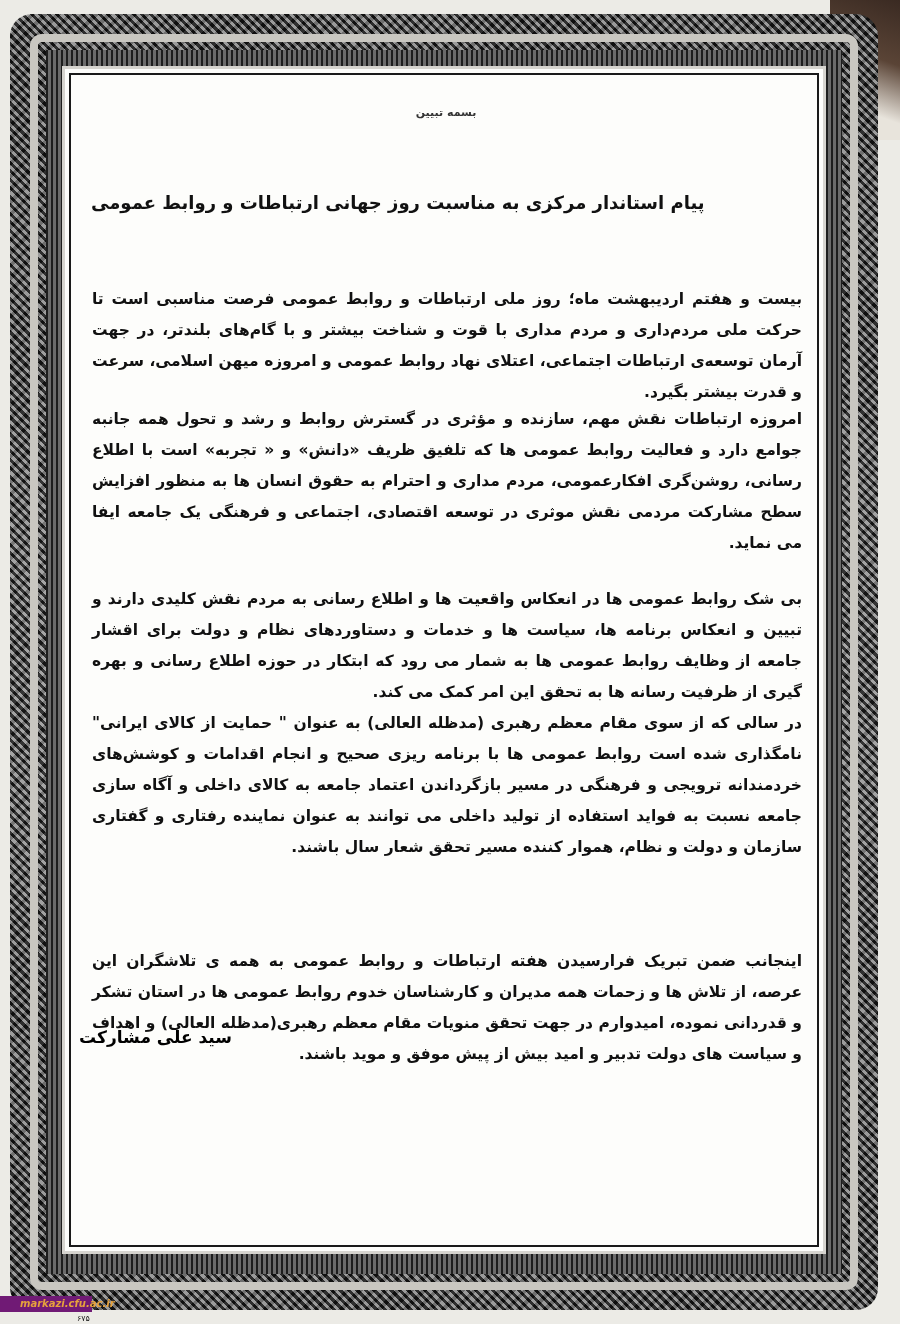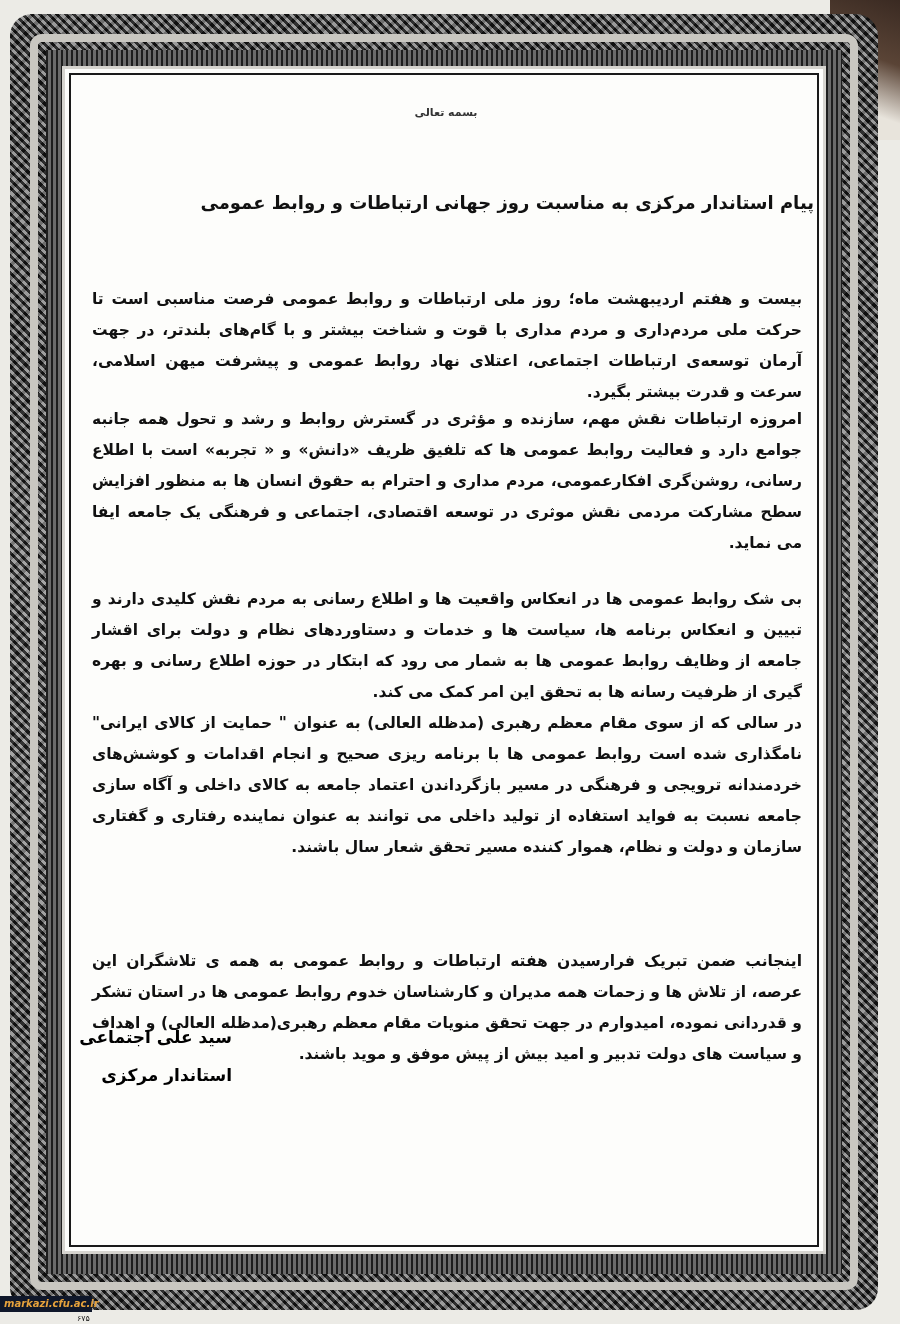--- a/index.html
+++ b/index.html
@@ -46,68 +46,67 @@
   }
   .content {
     position: absolute; left: 78px; top: 80px; width: 736px; height: 1160px;
     direction: rtl; color: #111;
   }
   .basmala {
     position: absolute; top: 26px; left: 0; right: 0; text-align: center;
     font-size: 11px; font-weight: bold; color: #333;
   }
   .title {
-    position: absolute; top: 112px; left: 13px; right: 0; text-align: right;
+    position: absolute; top: 112px; left: 13px; right: 0; text-align: left;
     font-size: 18px; font-weight: bold; letter-spacing: 0;
   }
   .para {
     position: absolute; left: 14px; right: 12px;
     font-size: 15.5px; font-weight: bold; line-height: 31px;
     text-align: justify; text-align-last: right;
   }
   .p1 { top: 188px; }
   .p2 { top: 308px; }
   .p3 { top: 474px; margin-top: 30px; }
   .p4 { top: 612px; }
   .p5 { top: 850px; }
   .signature {
     position: absolute; left: 32px; top: 1018px; width: 200px;
     text-align: right; font-size: 17px; font-weight: bold; line-height: 38px;
   }
   .watermark {
     position: absolute; left: 0; top: 1296px; width: 92px; height: 16px;
-    background: #0f172a; color: #e6a23c;
+    background: #701a75; color: #e6a23c;
     font-size: 10px; font-weight: bold; font-style: italic;
-    line-height: 16px; padding-left: 4px; box-sizing: border-box;
+    line-height: 16px; padding-left: 20px; box-sizing: border-box;
     direction: ltr;
   }
   .page-number {
     position: absolute; left: 32px; top: 1314px; font-size: 8px; color: #222; margin-left: 45px;
   }
 </style>
 </head>
 <body>
 
 <div class="photo-edge"></div>
 <div class="frame-outer"></div>
 <div class="frame-band2"></div>
 <div class="frame-band"></div>
 <div class="paper">
   <div class="paper-inner"></div>
 </div>
 
 <div class="content">
-  <div class="basmala">بسمه تعالی</div>
+  <div class="basmala">بسمه تبیین</div>
   <div class="title">پیام استاندار مرکزی به مناسبت روز جهانی ارتباطات و روابط عمومی</div>
-  <p class="para p1">بیست و هفتم اردیبهشت ماه؛ روز ملی ارتباطات و روابط عمومی فرصت مناسبی است تا حرکت ملی مردم‌داری و مردم مداری با قوت و شناخت بیشتر و با گام‌های بلندتر، در جهت آرمان توسعه‌ی ارتباطات اجتماعی، اعتلای نهاد روابط عمومی و پیشرفت میهن اسلامی، سرعت و قدرت بیشتر بگیرد.</p>
+  <p class="para p1">بیست و هفتم اردیبهشت ماه؛ روز ملی ارتباطات و روابط عمومی فرصت مناسبی است تا حرکت ملی مردم‌داری و مردم مداری با قوت و شناخت بیشتر و با گام‌های بلندتر، در جهت آرمان توسعه‌ی ارتباطات اجتماعی، اعتلای نهاد روابط عمومی و امروزه میهن اسلامی، سرعت و قدرت بیشتر بگیرد.</p>
   <p class="para p2">امروزه ارتباطات نقش مهم، سازنده و مؤثری در گسترش روابط و رشد و تحول همه جانبه جوامع دارد و فعالیت روابط عمومی ها که تلفیق ظریف «دانش» و « تجربه» است با اطلاع رسانی، روشن‌گری افکارعمومی، مردم مداری و احترام به حقوق انسان ها به منظور افزایش سطح مشارکت مردمی نقش موثری در توسعه اقتصادی، اجتماعی و فرهنگی یک جامعه ایفا می نماید.</p>
   <p class="para p3">بی شک روابط عمومی ها در انعکاس واقعیت ها و اطلاع رسانی به مردم نقش کلیدی دارند و تبیین و انعکاس برنامه ها، سیاست ها و خدمات و دستاوردهای نظام و دولت برای اقشار جامعه از وظایف روابط عمومی ها به شمار می رود که ابتکار در حوزه اطلاع رسانی و بهره گیری از ظرفیت رسانه ها به تحقق این امر کمک می کند.</p>
   <p class="para p4">در سالی که از سوی مقام معظم رهبری (مدظله العالی) به عنوان " حمایت از کالای ایرانی" نامگذاری شده است روابط عمومی ها با برنامه ریزی صحیح و انجام اقدامات و کوشش‌های خردمندانه ترویجی و فرهنگی در مسیر بازگرداندن اعتماد جامعه به کالای داخلی و آگاه سازی جامعه نسبت به فواید استفاده از تولید داخلی می توانند به عنوان نماینده رفتاری و گفتاری سازمان و دولت و نظام، هموار کننده مسیر تحقق شعار سال باشند.</p>
   <p class="para p5">اینجانب ضمن تبریک فرارسیدن هفته ارتباطات و روابط عمومی به همه ی تلاشگران این عرصه، از تلاش ها و زحمات همه مدیران و کارشناسان خدوم روابط عمومی ها در استان تشکر و قدردانی نموده، امیدوارم در جهت تحقق منویات مقام معظم رهبری(مدظله العالی)  و اهداف و سیاست های دولت تدبیر و امید بیش از پیش موفق و موید باشند.</p>
 </div>
 
 <div class="signature" dir="rtl">
-  <div>سید علی اجتماعی</div>
-  <div>استاندار مرکزی</div>
+  <div>سید علی مشارکت</div>
 </div>
 
 <div class="watermark">markazi.cfu.ac.ir</div>
 <div class="page-number">۶۷۵</div>
 
 </body></html>

